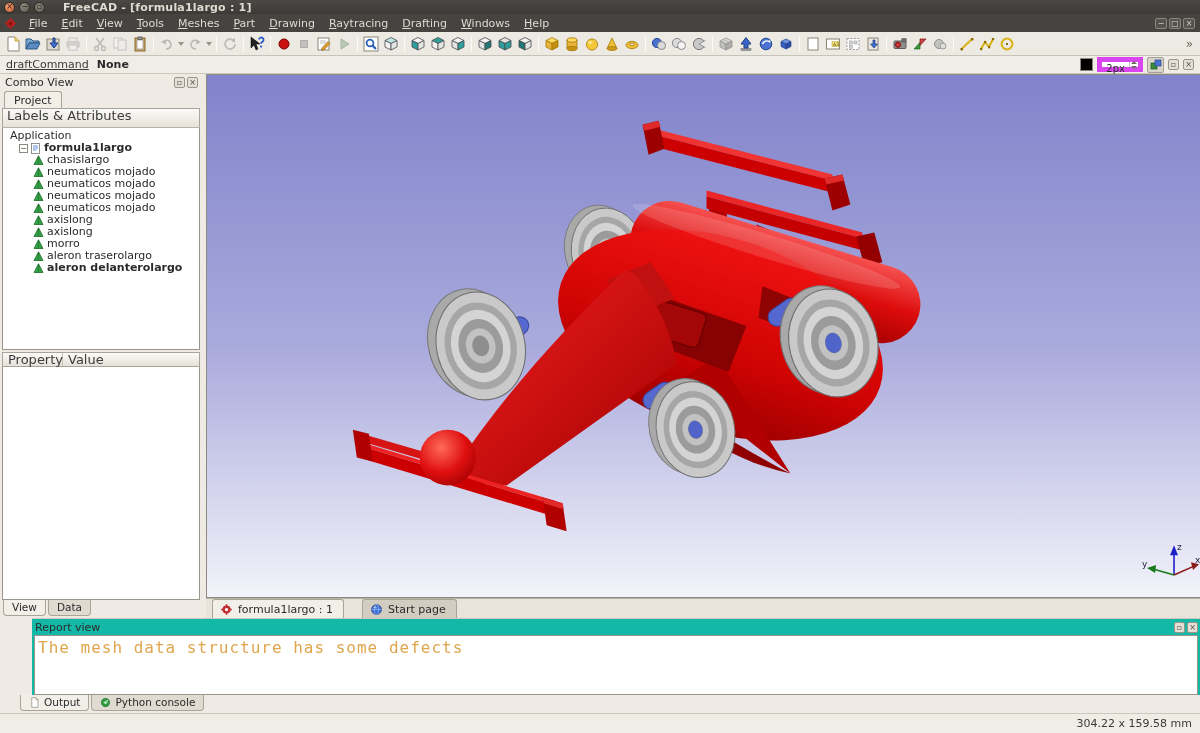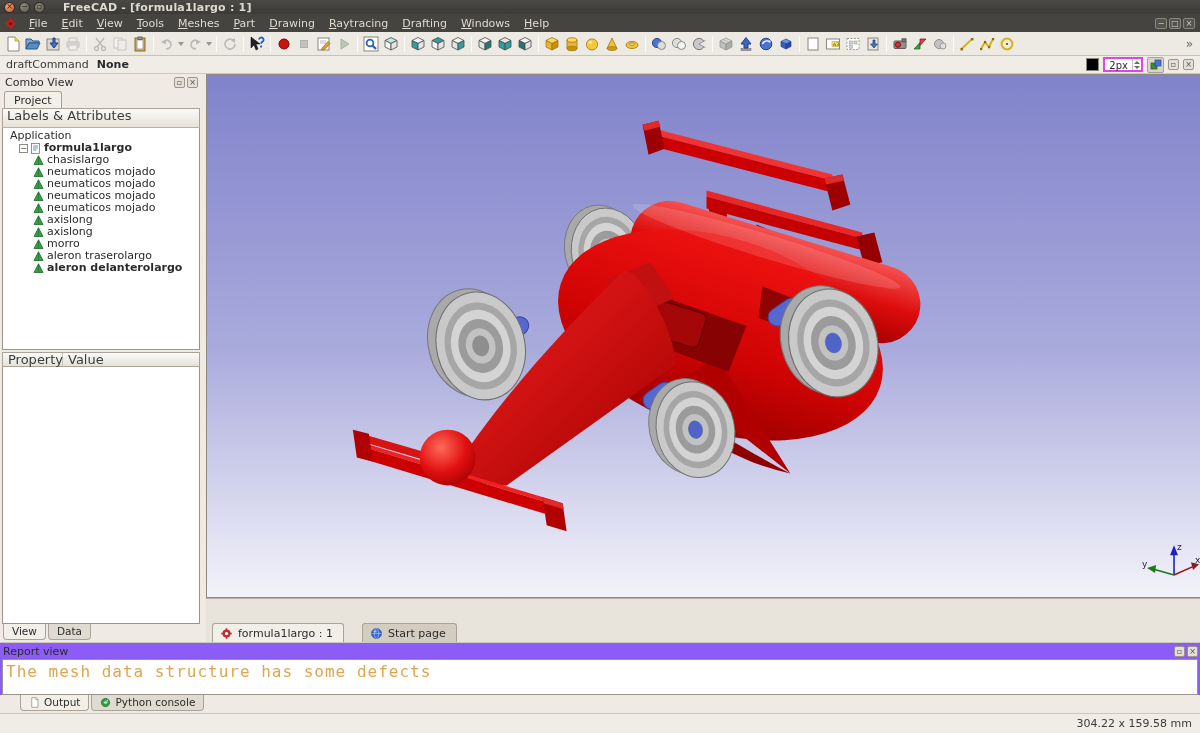--- a/index.html
+++ b/index.html
@@ -26,25 +26,25 @@
   .toolbar { height:24px; background:#eceae3; border-bottom:1px solid #c8c3b8; display:flex; align-items:center; padding:0 3px; flex:0 0 auto; overflow:hidden; }
   .tbi { width:20px; height:20px; display:inline-flex; align-items:center; justify-content:center; border-radius:2px; cursor:pointer; flex:0 0 auto; }
   .tbi svg { width:16px; height:16px; }
   .tbsep { width:1px; height:16px; background:#c6c1b6; border-right:1px solid #fbfaf7; margin:0 3px; flex:0 0 auto; }
   .dd { width:8px; height:20px; display:inline-flex; align-items:center; justify-content:center; cursor:pointer; flex:0 0 auto; }
   .dd i { width:0; height:0; border-left:3px solid transparent; border-right:3px solid transparent; border-top:4px solid #9a958b; }
   .tb-overflow { margin-left:auto; color:#6f6a60; font-size:12px; padding:0 4px; cursor:pointer; }
 
   
   .draftbar { height:18px; background:#f0ede7; border-bottom:1px solid #cdc8bd; display:flex; align-items:center; padding:0 6px; flex:0 0 auto; }
-  .draftbar .dlabel { color:#3a3a3a; }
+  .draftbar .dlabel { color:#3a3a3a;text-decoration:underline; }
   .draftbar .dvalue { font-weight:bold; margin-left:8px; }
   .draft-right { margin-left:auto; display:flex; align-items:center; gap:4px; }
   .swatch { width:13px; height:13px; background:#000; border:1px solid #8c877c; cursor:pointer; }
-  .spin { display:flex; align-items:stretch; border:2px solid #d946ef; background:#fff; height:15px; }
+  .spin { display:flex; align-items:stretch; border:5px solid #d946ef; background:#fff; height:15px; }
   .spin .val { padding:0 4px; font-size:10px; line-height:13px; }
   .spin .arrows { display:flex; flex-direction:column; justify-content:center; border-left:1px solid #c5c0b5; width:9px; align-items:center; cursor:pointer; }
   .spin .arrows i { width:0; height:0; border-left:3px solid transparent; border-right:3px solid transparent; }
   .spin .arrows i.up { border-bottom:3px solid #6e695f; margin-bottom:2px; }
   .spin .arrows i.dn { border-top:3px solid #6e695f; }
   .mini-iconbtn { width:17px; height:16px; border:1px solid #a8a296; border-radius:2px; background:#d9d4ca; display:inline-flex; align-items:center; justify-content:center; cursor:pointer; }
   .dockbtn { width:11px; height:11px; border:1px solid #9a9489; border-radius:2px; background:#e4e0d7; color:#55504a;
              font-size:8px; line-height:9px; text-align:center; cursor:pointer; }
 
   
@@ -81,21 +81,21 @@
   .viewport { position:relative; height:524px; border:1px solid #8f8a80; border-right:none; background:linear-gradient(#8183cb, #a9aadc 52%, #f3f3fa); }
   .viewport svg.scene { position:absolute; inset:0; width:100%; height:100%; }
 
   .mditabs { flex:1 1 auto; background:#e8e4dc; border-top:1px solid #b8b2a6; display:flex; align-items:flex-end; padding-left:6px; gap:18px; }
   .mtab { display:flex; align-items:center; gap:5px; border:1px solid #a9a398; border-bottom:none; border-radius:3px 3px 0 0; padding:2px 10px 2px 7px; cursor:pointer; height:19px; }
   .mtab.active { background:#f2efe9; }
   .mtab.inactive { background:#d2ccc1; }
   .mtab svg { width:13px; height:13px; }
 
   
-  .report { height:53px; flex:0 0 auto; background:#8b5cf6; display:flex; flex-direction:column; border-top:1px solid #cdc8bd; }
+  .report { height:77px; flex:0 0 auto; background:#14b8a6; display:flex; flex-direction:column; border-top:1px solid #cdc8bd;margin-left:32px; }
   .reportbox { flex:1; background:#fff; border:1px solid #9a958a; margin:0 2px; padding:2px 3px; font-family:"DejaVu Sans Mono", monospace; font-size:16px; letter-spacing:1px; }
 
   
   .bottomtabs { height:18px; flex:0 0 auto; display:flex; align-items:flex-start; padding-left:20px; background:#efebe4; }
   .bottomtabs .btab { display:flex; align-items:center; gap:4px; }
   .bottomtabs svg { width:11px; height:11px; }
   .statusbar { height:20px; flex:0 0 auto; background:#f0ece6; border-top:1px solid #cdc8bd; display:flex; align-items:center; justify-content:flex-end; padding-right:8px; color:#3a3a3a; }
 </style>
 </head>
 <body>

